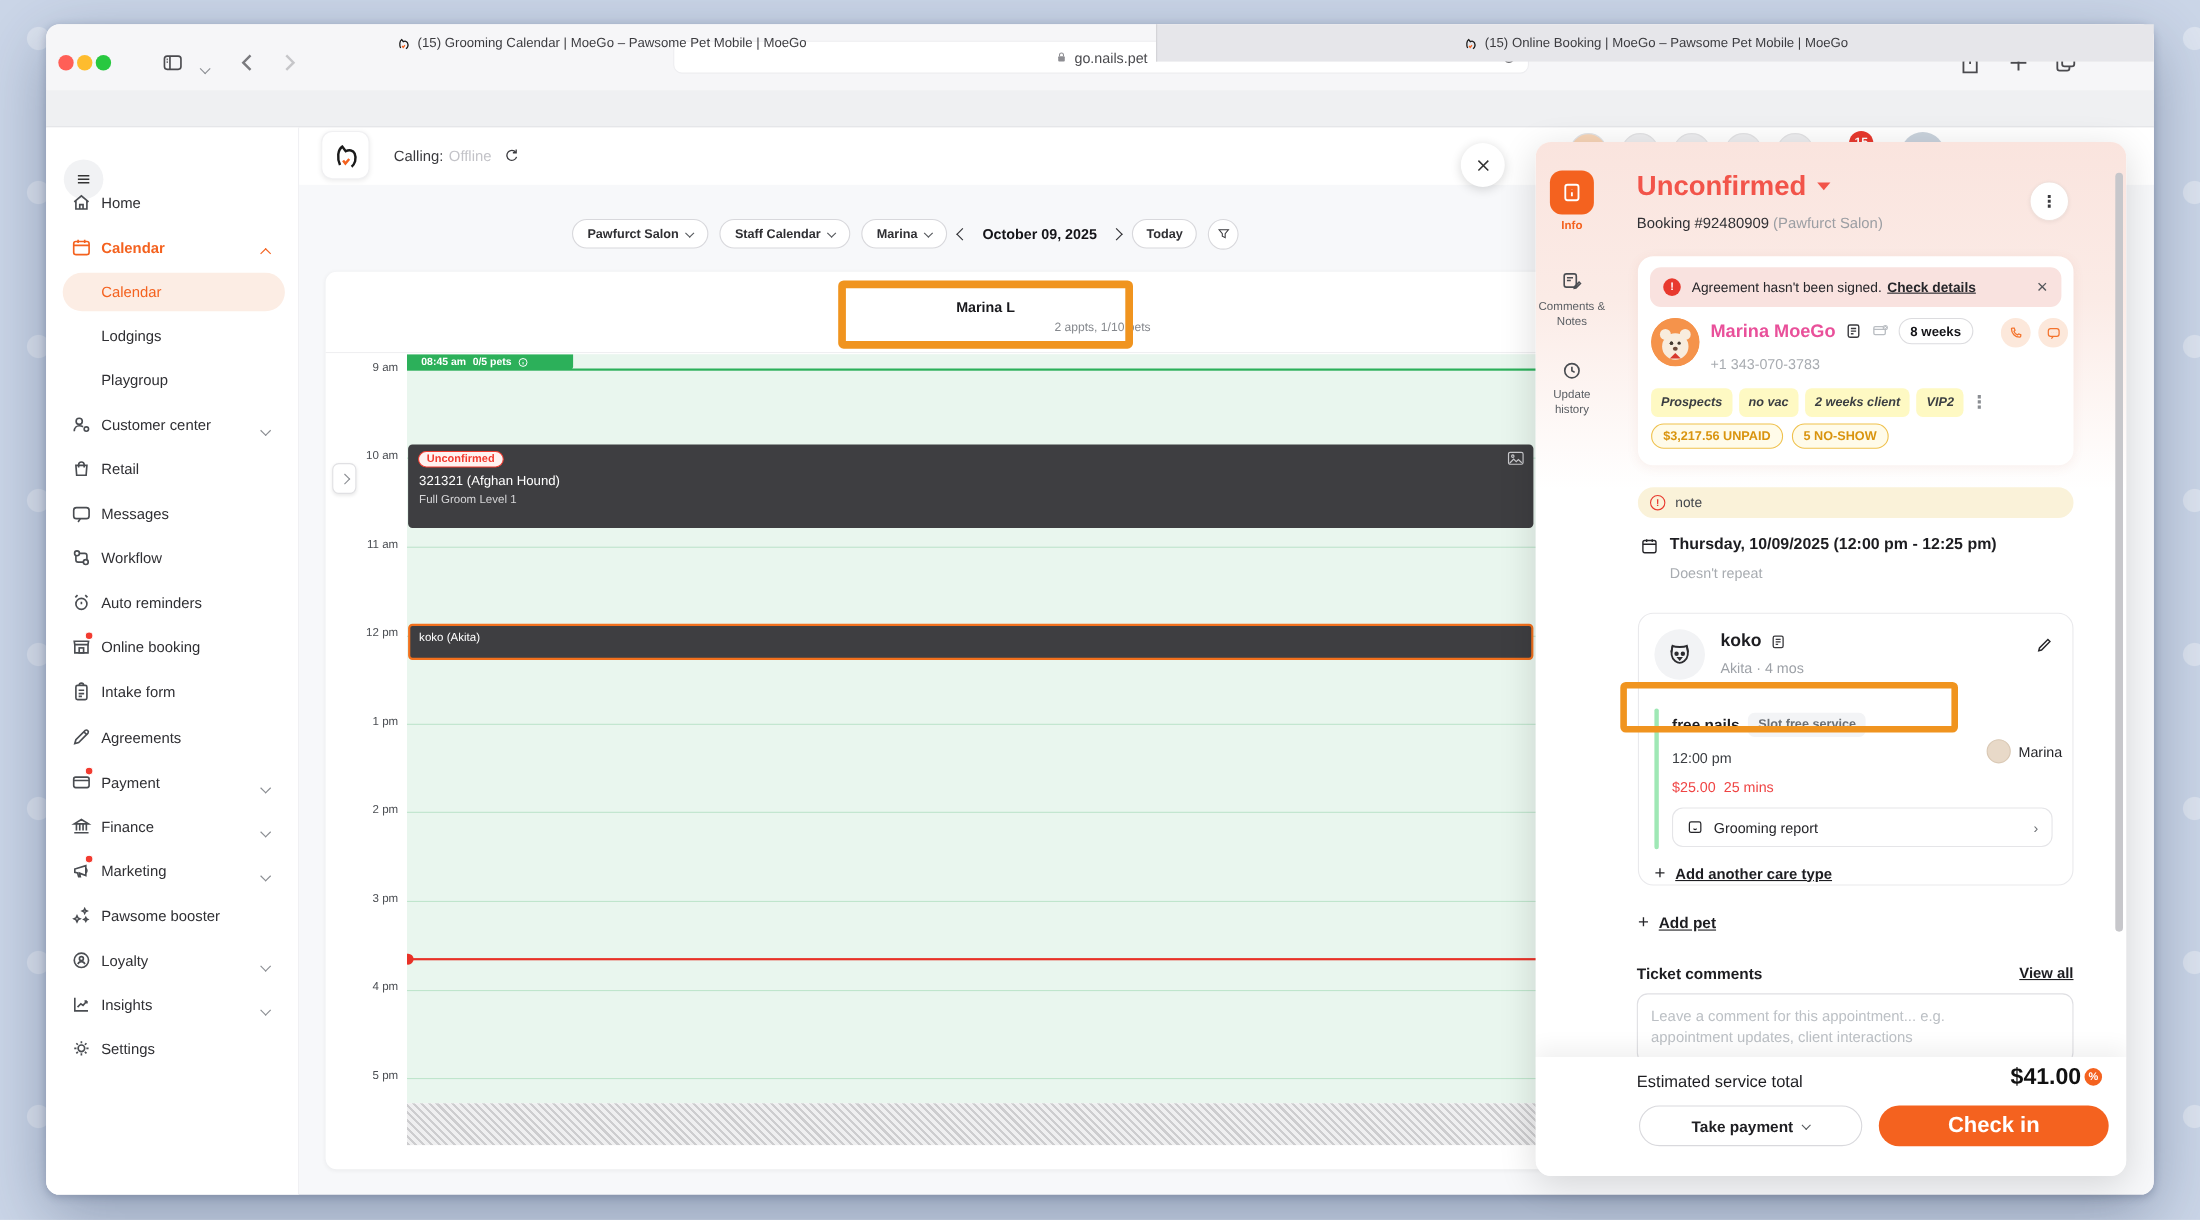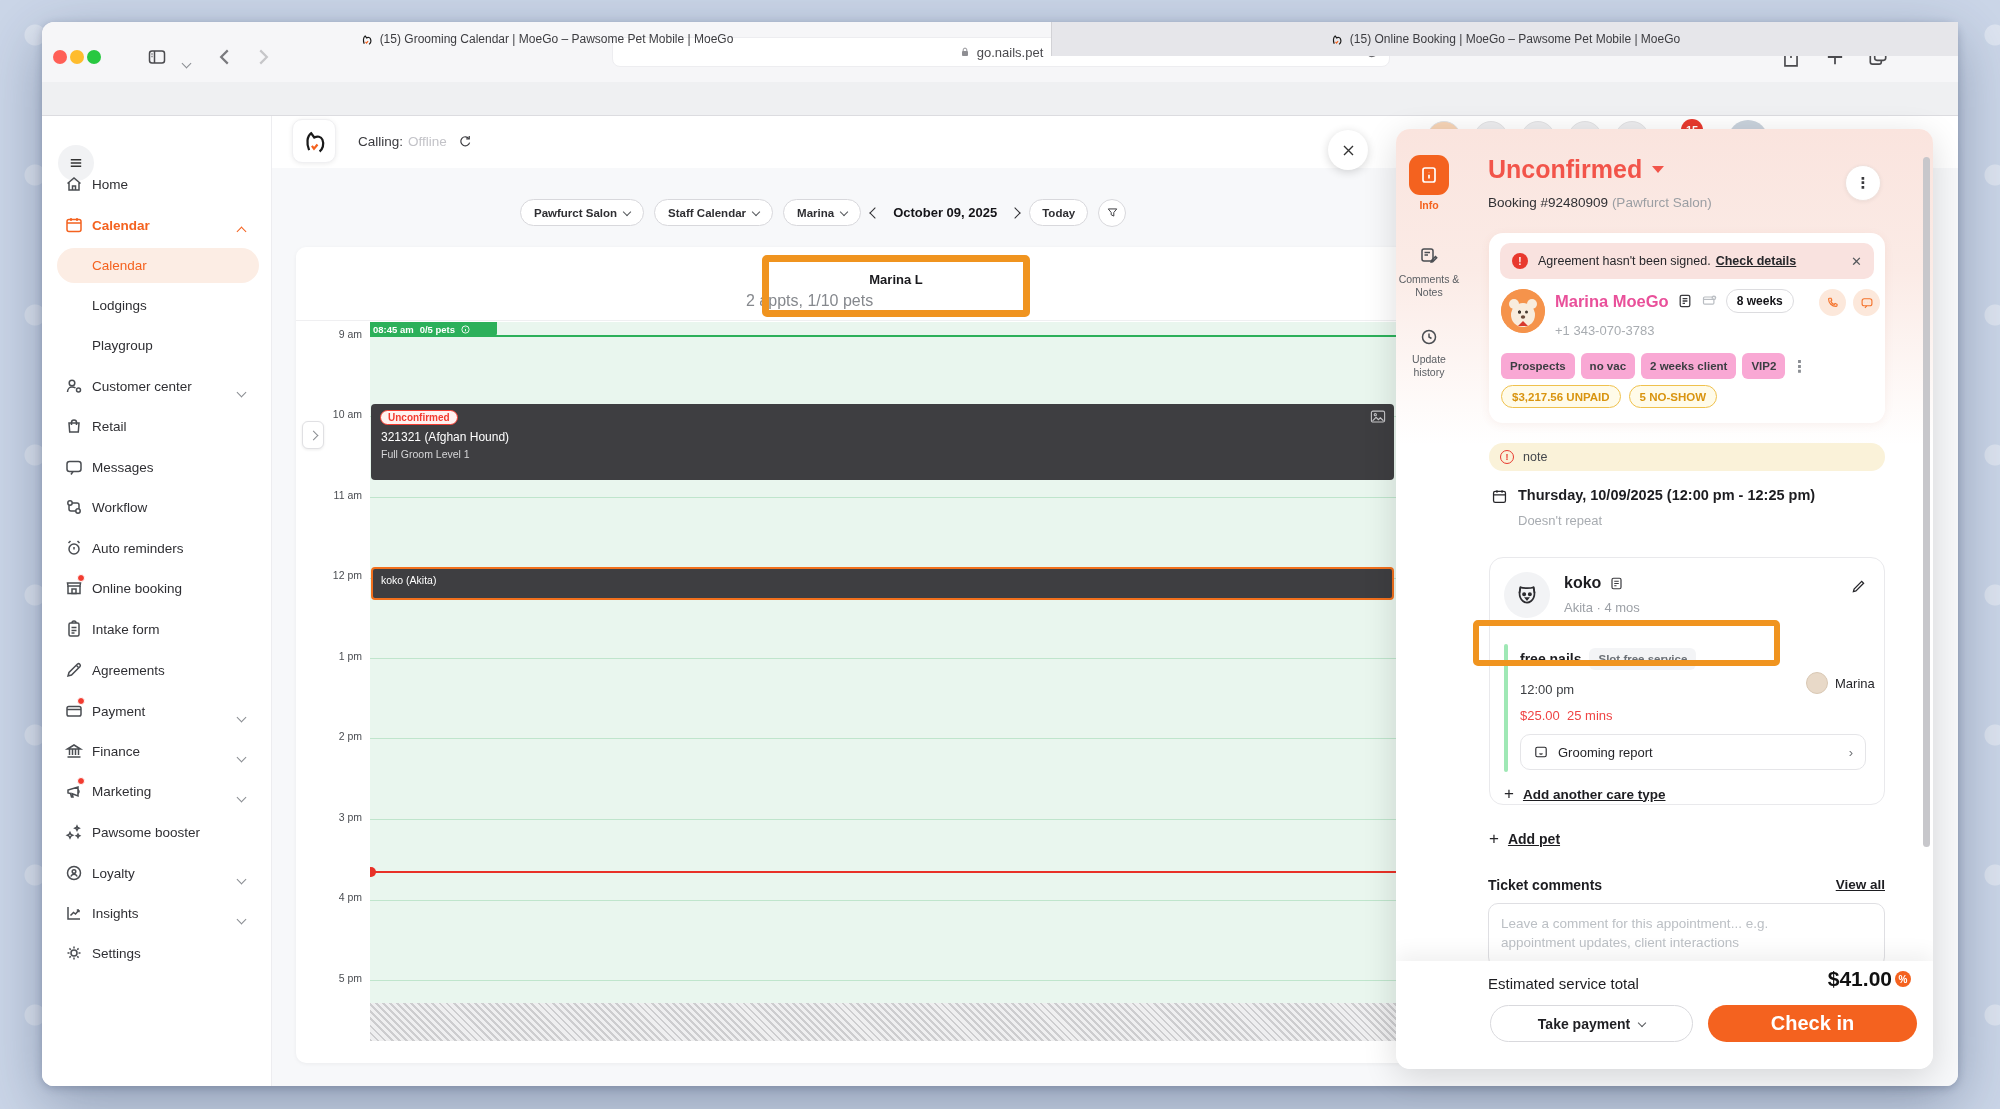--- a/index.html
+++ b/index.html
@@ -58,28 +58,28 @@
     border-radius:14px; background:#fff; font-size:11.5px; font-weight:600; color:#2f2f33; }
   .chev-s { width:6px; height:6px; border-right:1.4px solid #55585c; border-bottom:1.4px solid #55585c; transform:rotate(45deg); margin-top:-2px; }
   .navchev { width:8px; height:8px; border-right:1.8px solid #2f2f33; border-bottom:1.8px solid #2f2f33; }
   .navchev.l { transform:rotate(135deg); } .navchev.r { transform:rotate(-45deg); }
   .datetext { font-size:13px; font-weight:700; color:#141418; margin:0 4px; }
   .funnel { width:28px; height:28px; border:1px solid #d8d8dc; border-radius:50%; background:#fff; display:flex; align-items:center; justify-content:center; }
 
   
   .calcard { left:254px; top:225px; width:1126px; height:816px; background:#fff; border-radius:10px; box-shadow:0 1px 4px rgba(0,0,0,.05); }
   .calhead-name { position:absolute; left:450px; top:25px; width:300px; text-align:center; font-size:13px; font-weight:700; color:#19191d; }
-  .calhead-sub  { position:absolute; left:450px; top:45px; width:300px; text-align:left; font-size:16px; color:#85888d; }
+  .calhead-sub  { position:absolute; left:450px; top:45px; width:300px; text-align:right; font-size:11px; color:#85888d; }
   .calhead-line { position:absolute; left:0; top:73px; width:1126px; height:1px; background:#efeff1; }
   .timelabel { position:absolute; left:0; width:66px; text-align:right; font-size:10.5px; color:#4a4d52; }
   .grid { position:absolute; left:74px; top:75px; width:1052px; height:681px; background:#e9f6ee; overflow:hidden; }
   .hline { position:absolute; left:0; width:1052px; height:1px; background:rgba(40,170,85,.22); }
   .topline { position:absolute; left:0; top:13px; width:1052px; height:2px; background:#2cb05a; }
-  .capbadge { position:absolute; left:0; top:0; width:127px; height:14px; background:#2cb05a; border-radius:0 0 3px 0;
-    display:flex; align-items:center; gap:6px; padding:0 3px; color:#fff; font-size:9.5px; font-weight:700; }
+  .capbadge { position:absolute; left:0; top:0; width:151px; height:14px; background:#2cb05a; border-radius:0 0 3px 0;
+    display:flex; align-items:center; gap:6px; padding:0 13px; color:#fff; font-size:9.5px; font-weight:700; }
   .appt { position:absolute; left:1px; width:1023px; background:#3e3e41; border-radius:4px; }
   .unconf-badge { display:inline-block; margin:6px 0 0 9px; border:1px solid #f23b30; color:#f23b30; background:#fff2f0;
     border-radius:8px; font-size:10px; font-weight:700; padding:1px 7px; }
   .stripes { position:absolute; left:74px; top:756px; width:1052px; height:38px;
     background:repeating-linear-gradient(45deg,#cdcdcf 0 2px,#efeff0 2px 5px); }
   .expandbtn { position:absolute; left:6px; top:174px; width:22px; height:28px; background:#fff; border:1px solid #e0e0e3;
     border-radius:6px; display:flex; align-items:center; justify-content:center; box-shadow:0 1px 3px rgba(0,0,0,.08); }
   .nowline { position:absolute; left:0; top:549px; width:1052px; height:2px; background:#e83127; }
   .nowdot { position:absolute; left:-4px; top:545px; width:10px; height:10px; border-radius:50%; background:#e83127; }
 
@@ -96,22 +96,22 @@
   .raillabel { position:absolute; left:0; width:66px; text-align:center; font-size:10.5px; color:#5a5e63; line-height:13px; }
   .ptitle { position:absolute; left:92px; top:26px; font-size:25px; font-weight:800; color:#f2544a; display:flex; align-items:center; gap:10px; }
   .caret { width:0; height:0; border-left:6px solid transparent; border-right:6px solid transparent; border-top:7px solid #f2544a; }
   .kebab { position:absolute; left:449px; top:36px; width:36px; height:36px; border-radius:50%; background:#fff; border:1px solid #f0e1dc;
     box-shadow:0 1px 4px rgba(0,0,0,.06); display:flex; align-items:center; justify-content:center; font-size:15px; color:#3a3a3e; font-weight:700; }
   .card { position:absolute; background:#fff; border-radius:14px; }
   .alert { position:absolute; left:11px; top:10px; width:374px; height:36px; background:#f9e2df; border-radius:10px;
     display:flex; align-items:center; padding:0 12px; font-size:12.5px; color:#26262a; }
   .bangdot { width:16px; height:16px; border-radius:50%; background:#e8392e; color:#fff; font-size:10px; font-weight:800;
     display:flex; align-items:center; justify-content:center; flex:0 0 auto; }
-  .tagpill { height:26px; display:flex; align-items:center; padding:0 9px; background:#f9a8d4; border-radius:6px;
-    font-size:11.5px; font-weight:600; color:#3b3e42; }
+  .tagpill { height:26px; display:flex; align-items:center; padding:0 9px; background:#fef9c3; border-radius:6px;
+    font-size:11.5px; font-weight:600; color:#3b3e42;font-style:italic; }
   .warnpill { height:23px; display:flex; align-items:center; padding:0 10px; border:1.5px solid #efc14d; background:#fffbe9;
     border-radius:12px; font-size:11.5px; font-weight:800; color:#d9940f; }
   .notebar { position:absolute; left:93px; top:314px; width:396px; height:28px; background:#faf2d9; border-radius:14px;
     display:flex; align-items:center; gap:9px; padding:0 11px; font-size:12.5px; color:#44474c; }
   .ringbang { width:14px; height:14px; border-radius:50%; border:1.5px solid #e8392e; color:#e8392e; font-size:9px; font-weight:800;
     display:flex; align-items:center; justify-content:center; }
   .petcard { position:absolute; left:93px; top:428px; width:396px; height:248px; border:1px solid #e9e9ec; border-radius:14px; background:#fff; }
   .greenbar { position:absolute; left:14px; top:86px; width:4px; height:128px; background:#9fe8b5; border-radius:2px; }
   .svc-tag { height:22px; display:flex; align-items:center; padding:0 9px; background:#f3f4f6; border-radius:6px;
     font-size:11.5px; font-weight:700; color:#6b7076; }

